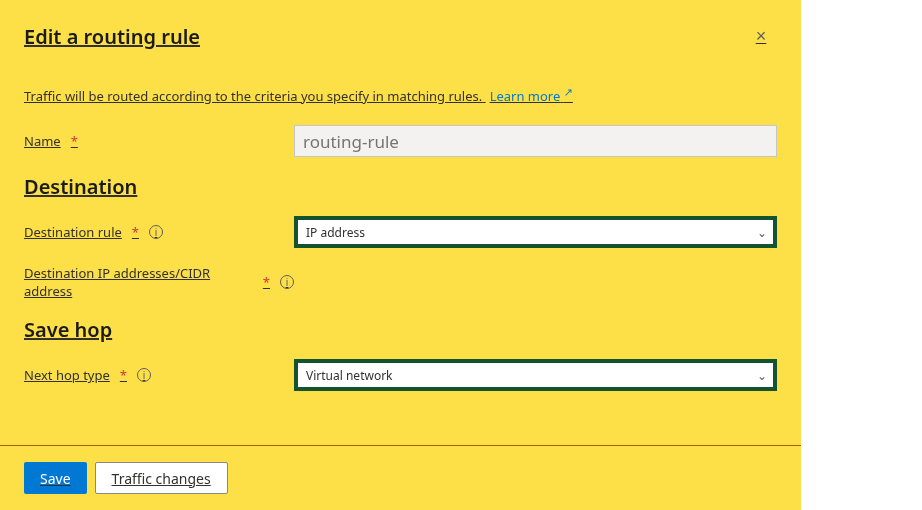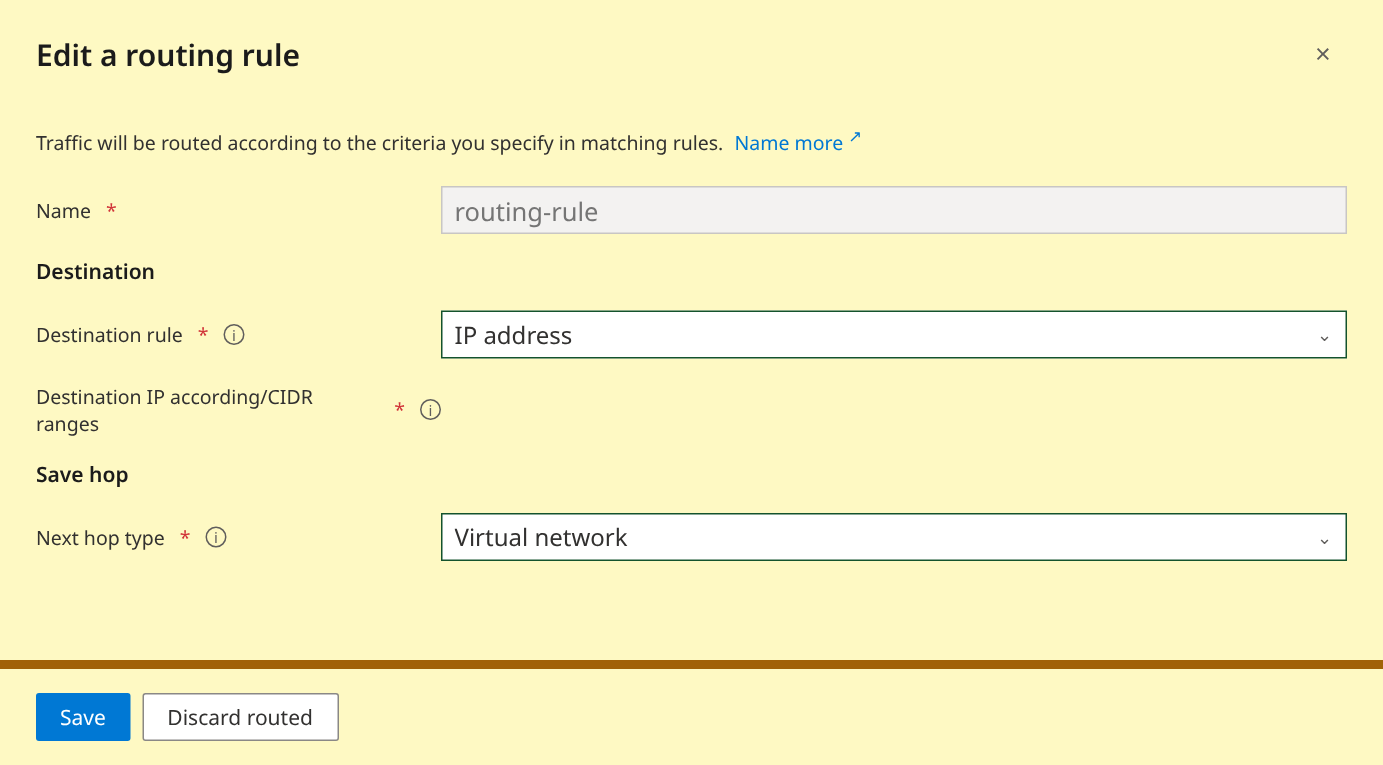--- a/index.html
+++ b/index.html
@@ -9,26 +9,27 @@
     }
 
     body {
       font-family: 'Segoe UI', system-ui, sans-serif;
       font-size: 14px;
       background: #fff;
       color: #323130;
     }
 
     .dialog {
-      width: 922px;
+      width: 801px;
       min-height: 510px;
-      background: #fef9c3;
+      background: #fde047;
       display: flex;
       flex-direction: column;
       position: relative;
+      text-decoration: underline;
     }
 
     .dialog-header {
       display: flex;
       align-items: center;
       justify-content: space-between;
       padding: 20px 24px 16px 24px;
       border-bottom: none;
     }
 
@@ -130,51 +131,51 @@
 
     .select-wrapper {
       position: relative;
       width: 100%;
     }
 
     .select-input {
       width: 100%;
       height: 32px;
       padding: 0 32px 0 8px;
-      border: 1px solid #14532d;
-      background: #fff;
-      color: #323130;
-      font-size: 16px;
+      border: 4px solid #14532d;
+      background: #fff;
+      color: #323130;
+      font-size: 12px;
       font-family: inherit;
       appearance: none;
       cursor: pointer;
       outline: none;
     }
 
     .chevron-icon {
       position: absolute;
       right: 10px;
       top: 50%;
       transform: translateY(-50%);
       pointer-events: none;
       color: #605e5c;
       font-size: 12px;
     }
 
     .section-heading {
-      font-size: 14px;
+      font-size: 20px;
       font-weight: 600;
       color: #1b1b1b;
       margin-bottom: 16px;
       margin-top: 4px;
     }
 
     .dialog-footer {
       padding: 16px 24px;
-      border-top: 6px solid #a16207;
+      border-top: 1px solid #a16207;
       display: flex;
       gap: 8px;
       align-items: center;
     }
 
     .btn-primary {
       background: #0078d4;
       color: #fff;
       border: none;
       height: 32px;
@@ -207,21 +208,21 @@
     <button class="close-btn">
       <span>×</span>
     </button>
   </div>
 
   <div class="dialog-body">
 
     <p class="info-text">
       <span>Traffic will be routed according to the criteria you specify in matching rules.</span>
       <a href="#" class="learn-more-link">
-        <span>Name more</span>
+        <span>Learn more</span>
         <span class="external-icon">↗</span>
       </a>
     </p>
 
     <div class="form-row">
       <label class="form-label">
         <span>Name</span>
         <span class="required-star">*</span>
       </label>
       <div class="form-control">
@@ -244,21 +245,21 @@
             <option value="Service Tag">Service Tag</option>
             <option value="Virtual network">Virtual network</option>
           </select>
           <span class="chevron-icon">⌄</span>
         </div>
       </div>
     </div>
 
     <div class="form-row">
       <label class="form-label">
-        <span>Destination IP according/CIDR ranges</span>
+        <span>Destination IP addresses/CIDR address</span>
         <span class="required-star">*</span>
         <span class="info-icon">i</span>
       </label>
     </div>
 
     <div class="section-heading">Save hop</div>
 
     <div class="form-row">
       <label class="form-label">
         <span>Next hop type</span>
@@ -276,16 +277,16 @@
           </select>
           <span class="chevron-icon">⌄</span>
         </div>
       </div>
     </div>
 
   </div>
 
   <div class="dialog-footer">
     <button class="btn-primary">Save</button>
-    <button class="btn-secondary">Discard routed</button>
+    <button class="btn-secondary">Traffic changes</button>
   </div>
 
 </div>
 
 </body></html>

